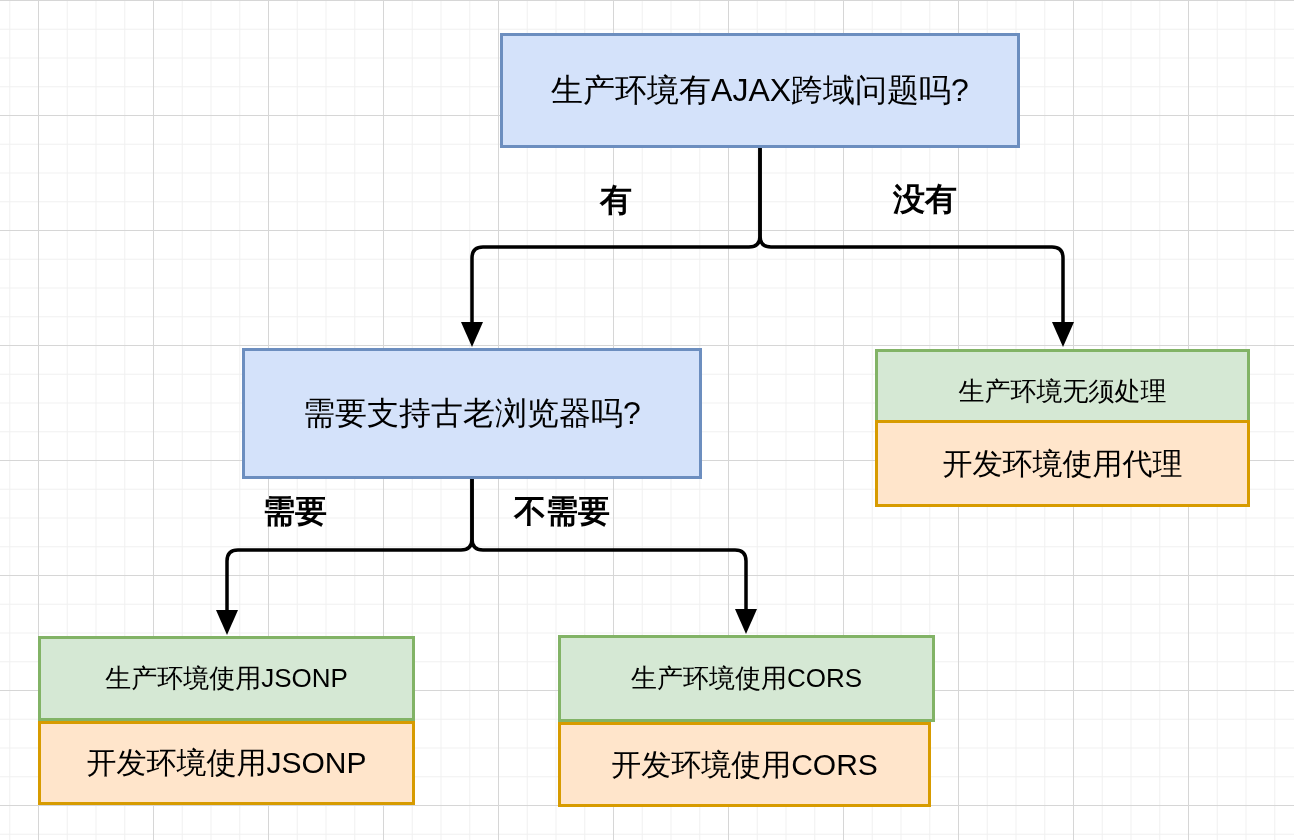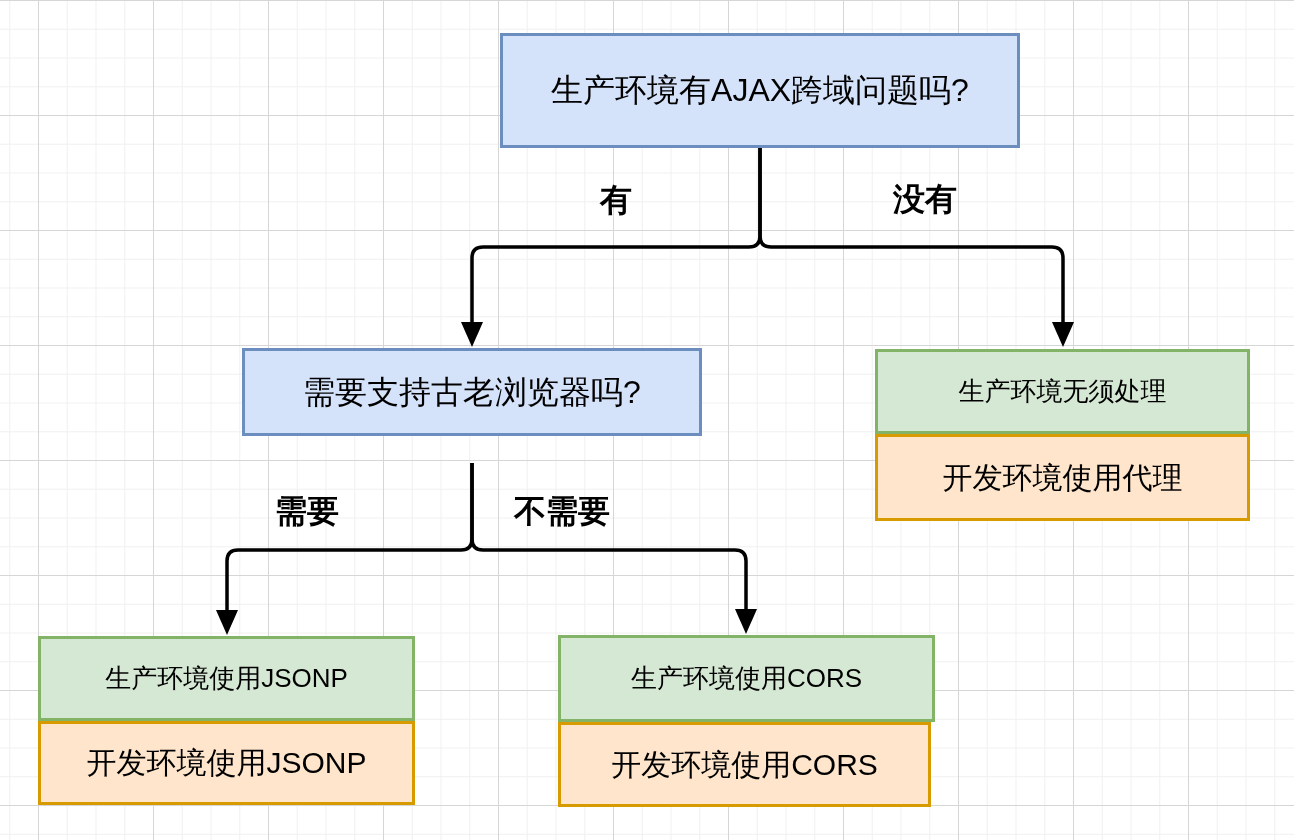--- a/index.html
+++ b/index.html
@@ -46,43 +46,43 @@
     <path class="edge-head" d="M227 635 L216 610 L238 610 Z"></path>
 
     <path class="edge-line" d="M472 463 L472 539 Q472 550 483 550 L735 550 Q746 550 746 561 L746 615"></path>
     <path class="edge-head" d="M746 634 L735 609 L757 609 Z"></path>
   </svg>
 
   <div class="node question" style="left:500px;top:33px;width:520px;height:115px;">
     <span>生产环境有AJAX跨域问题吗?</span>
   </div>
 
-  <div class="node question" style="left:242px;top:348px;width:460px;height:88px;">
+  <div class="node question" style="left:242px;top:348px;width:460px;height:131px;">
     <span>需要支持古老浏览器吗?</span>
   </div>
 
   <div class="node production" style="left:875px;top:349px;width:375px;height:85px;">
     <span>生产环境无须处理</span>
   </div>
-  <div class="node development" style="left:875px;top:434px;width:375px;height:87px;">
+  <div class="node development" style="left:875px;top:420px;width:375px;height:87px;">
     <span>开发环境使用代理</span>
   </div>
 
   <div class="node production" style="left:38px;top:636px;width:377px;height:85px;">
     <span>生产环境使用JSONP</span>
   </div>
   <div class="node development" style="left:38px;top:721px;width:377px;height:84px;">
     <span>开发环境使用JSONP</span>
   </div>
 
   <div class="node production" style="left:558px;top:635px;width:377px;height:87px;">
     <span>生产环境使用CORS</span>
   </div>
   <div class="node development" style="left:558px;top:722px;width:373px;height:85px;">
     <span>开发环境使用CORS</span>
   </div>
 
   <div class="edge-label" style="left:616px;top:201px;">有</div>
   <div class="edge-label" style="left:877px;top:200px;margin-left:48px;">没有</div>
-  <div class="edge-label" style="left:295px;top:512px;margin-left:12px;">需要</div>
+  <div class="edge-label" style="left:295px;top:512px;">需要</div>
   <div class="edge-label" style="left:562px;top:512px;">不需要</div>
 
 </div>
 
 </body></html>

